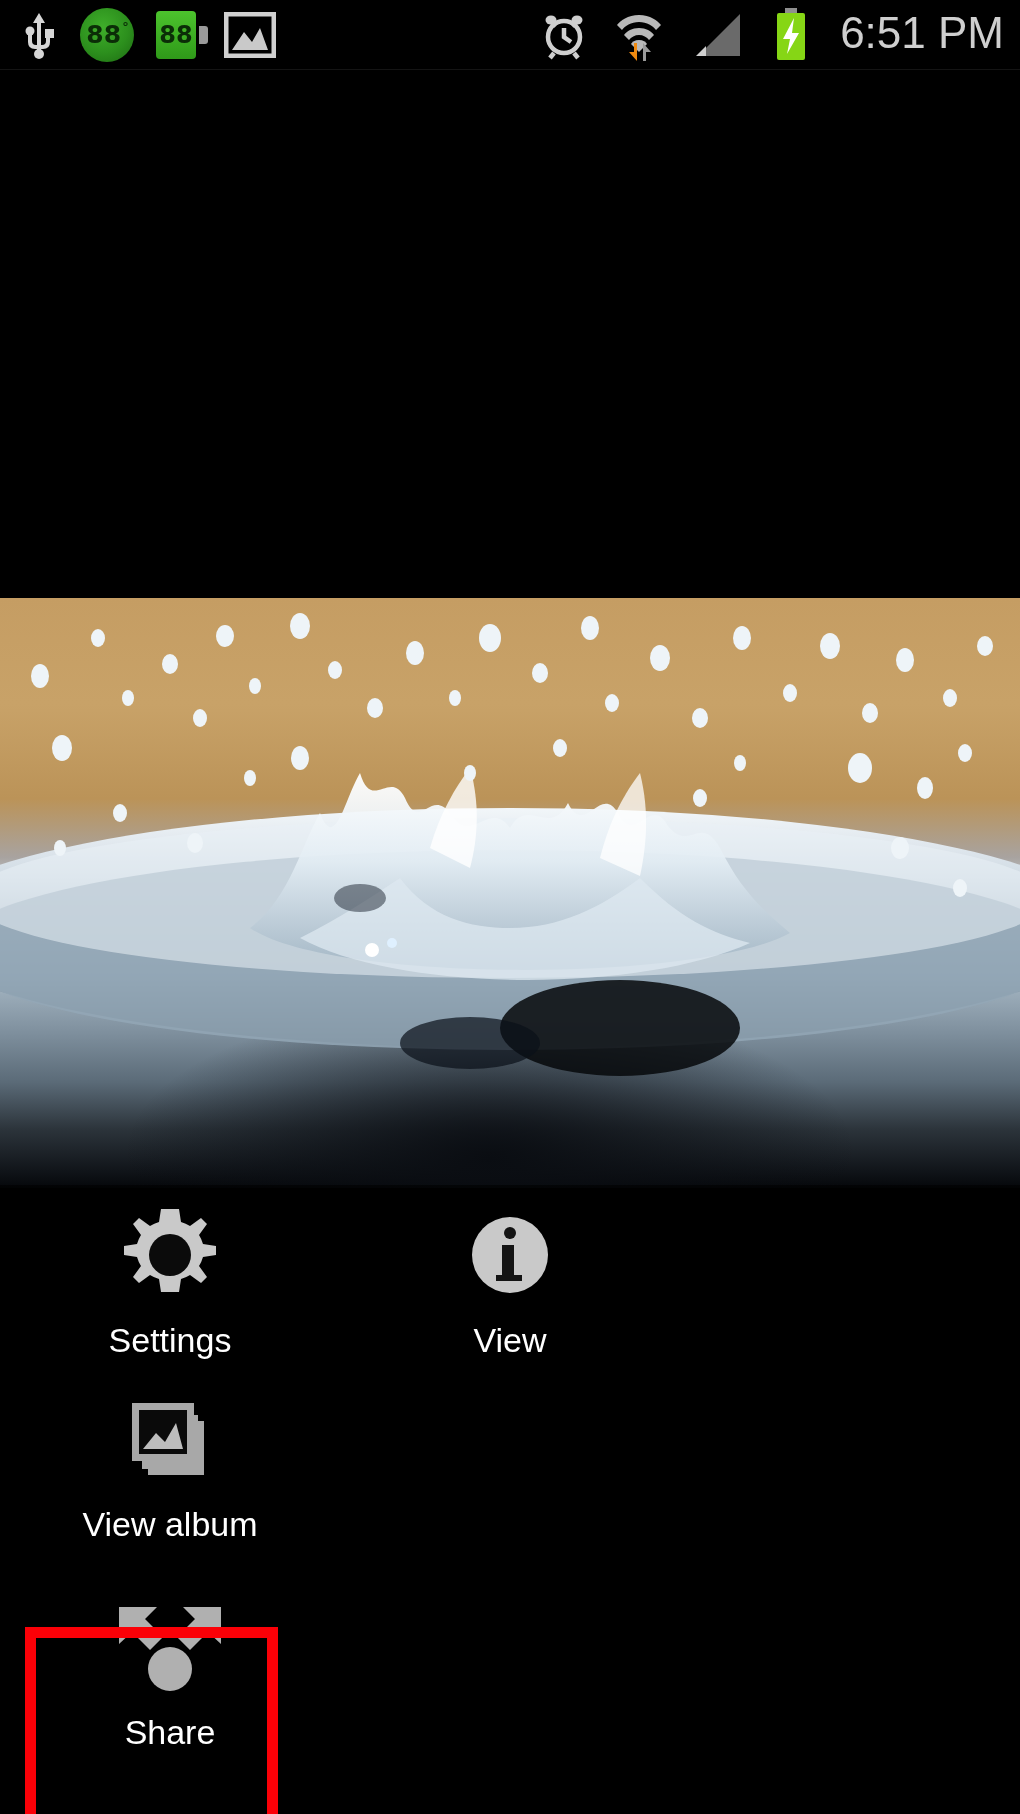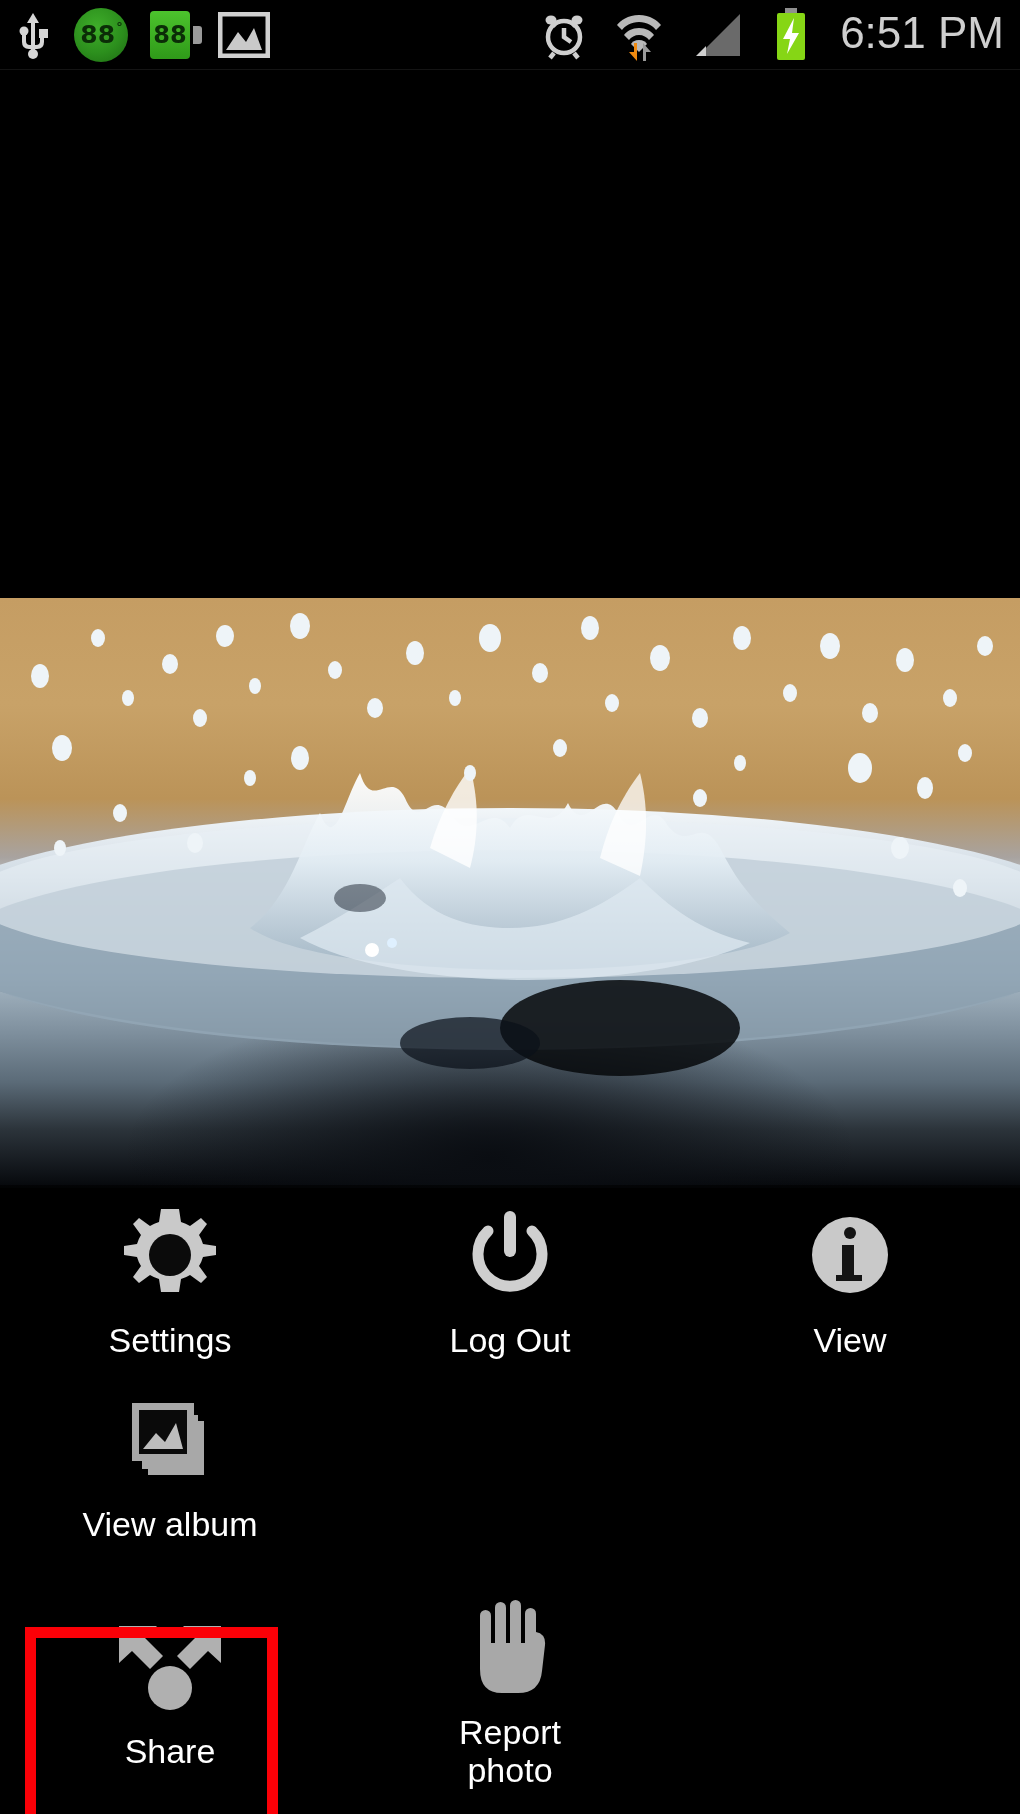--- a/index.html
+++ b/index.html
@@ -10,21 +10,21 @@
     position:relative; overflow:hidden;
     -webkit-font-smoothing:antialiased;
   }
 
   
   #status-bar{
     position:absolute; left:0; top:0; width:1020px; height:70px;
     background:#000; display:flex; align-items:center;
     border-bottom:1px solid #141414;
   }
-  .sb-left{ display:flex; align-items:center; gap:22px; padding-left:14px; }
+  .sb-left{ display:flex; align-items:center; gap:22px; padding-left:20px; }
   .sb-right{ margin-left:auto; display:flex; align-items:center; gap:28px; padding-right:16px; }
 
   .ic{ display:block; }
 
   .temp-badge{
     width:54px;height:54px;border-radius:50%;
     background:radial-gradient(circle at 42% 36%, #3fae2a 0%, #2c8f1d 55%, #1d6a12 100%);
     display:flex;align-items:center;justify-content:center;
     font-size:25px;font-weight:bold;color:#0b2d07;line-height:1;
     font-family:"DejaVu Sans", sans-serif;
@@ -317,29 +317,20 @@
           <svg width="104" height="104" viewBox="0 0 104 104">
             <g fill="#c9c9c9">
               <path d="M52 6 l9 0 l2 13 a34 34 0 0 1 9 4 l11 -8 l6 6 l-8 11 a34 34 0 0 1 4 9 l13 2 l0 9 l-13 2 a34 34 0 0 1 -4 9 l8 11 l-6 6 l-11 -8 a34 34 0 0 1 -9 4 l-2 13 l-9 0 l-9 0 l-2 -13 a34 34 0 0 1 -9 -4 l-11 8 l-6 -6 l8 -11 a34 34 0 0 1 -4 -9 l-13 -2 l0 -9 l13 -2 a34 34 0 0 1 4 -9 l-8 -11 l6 -6 l11 8 a34 34 0 0 1 9 -4 l2 -13 z"></path>
             </g>
             <circle cx="52" cy="52" r="21" fill="#0b0b0b"></circle>
           </svg>
         </span>
         <span class="mi-label">Settings</span>
       </div>
 
-      <div class="menu-item">
-        <span class="mi-icon">
-          <svg width="104" height="104" viewBox="0 0 104 104">
-            <path d="M52 14 v34" stroke="#cfcfcf" stroke-width="12" stroke-linecap="round" fill="none"></path>
-            <path d="M30 28 a32 32 0 1 0 44 0" stroke="#cfcfcf" stroke-width="11" fill="none" stroke-linecap="round"></path>
-          </svg>
-        </span>
-        <span class="mi-label">Log Out</span>
-      </div>
 
       <div class="menu-item">
         <span class="mi-icon">
           <svg width="104" height="104" viewBox="0 0 104 104">
             <circle cx="52" cy="52" r="38" fill="#c9c9c9"></circle>
             <circle cx="52" cy="30" r="6" fill="#141414"></circle>
             <path d="M44 42 h12 v30 h8 v6 h-26 v-6 h6 z" fill="#141414"></path>
           </svg>
         </span>
         <span class="mi-label">View</span>
@@ -371,37 +362,20 @@
             <g fill="#b0b0b0">
               <path d="M4 6 h38 l-12 12 l18 18 l-13 13 l-18 -18 l-13 12 z"></path>
               <path d="M106 6 h-38 l12 12 l-18 18 l13 13 l18 -18 l13 12 z"></path>
               <circle cx="55" cy="68" r="22"></circle>
             </g>
           </svg>
         </span>
         <span class="mi-label">Share</span>
       </div>
 
-      <div class="menu-item">
-        <span class="mi-icon">
-          <svg width="88" height="106" viewBox="0 0 88 106">
-            <g fill="#a8a8a8">
-              <rect x="14" y="16" width="11" height="52" rx="5.5"></rect>
-              <rect x="29" y="8" width="11" height="60" rx="5.5"></rect>
-              <rect x="44" y="6" width="11" height="62" rx="5.5"></rect>
-              <rect x="59" y="14" width="11" height="54" rx="5.5"></rect>
-              <path d="M70 38 q10 2 9 13 l-3 26 q-2 22 -24 22 h-16 q-22 0 -22 -24 v-26 h56 z"></path>
-            </g>
-          </svg>
-        </span>
-        <span class="mi-label">
-          <span>Report</span><br>
-          <span>photo</span>
-        </span>
-      </div>
 
       <div class="menu-item"></div>
     </div>
 
   </div>
 
   <div id="highlight-box" style="border-color: rgb(251, 0, 7);"></div>
 
 </div>
 

